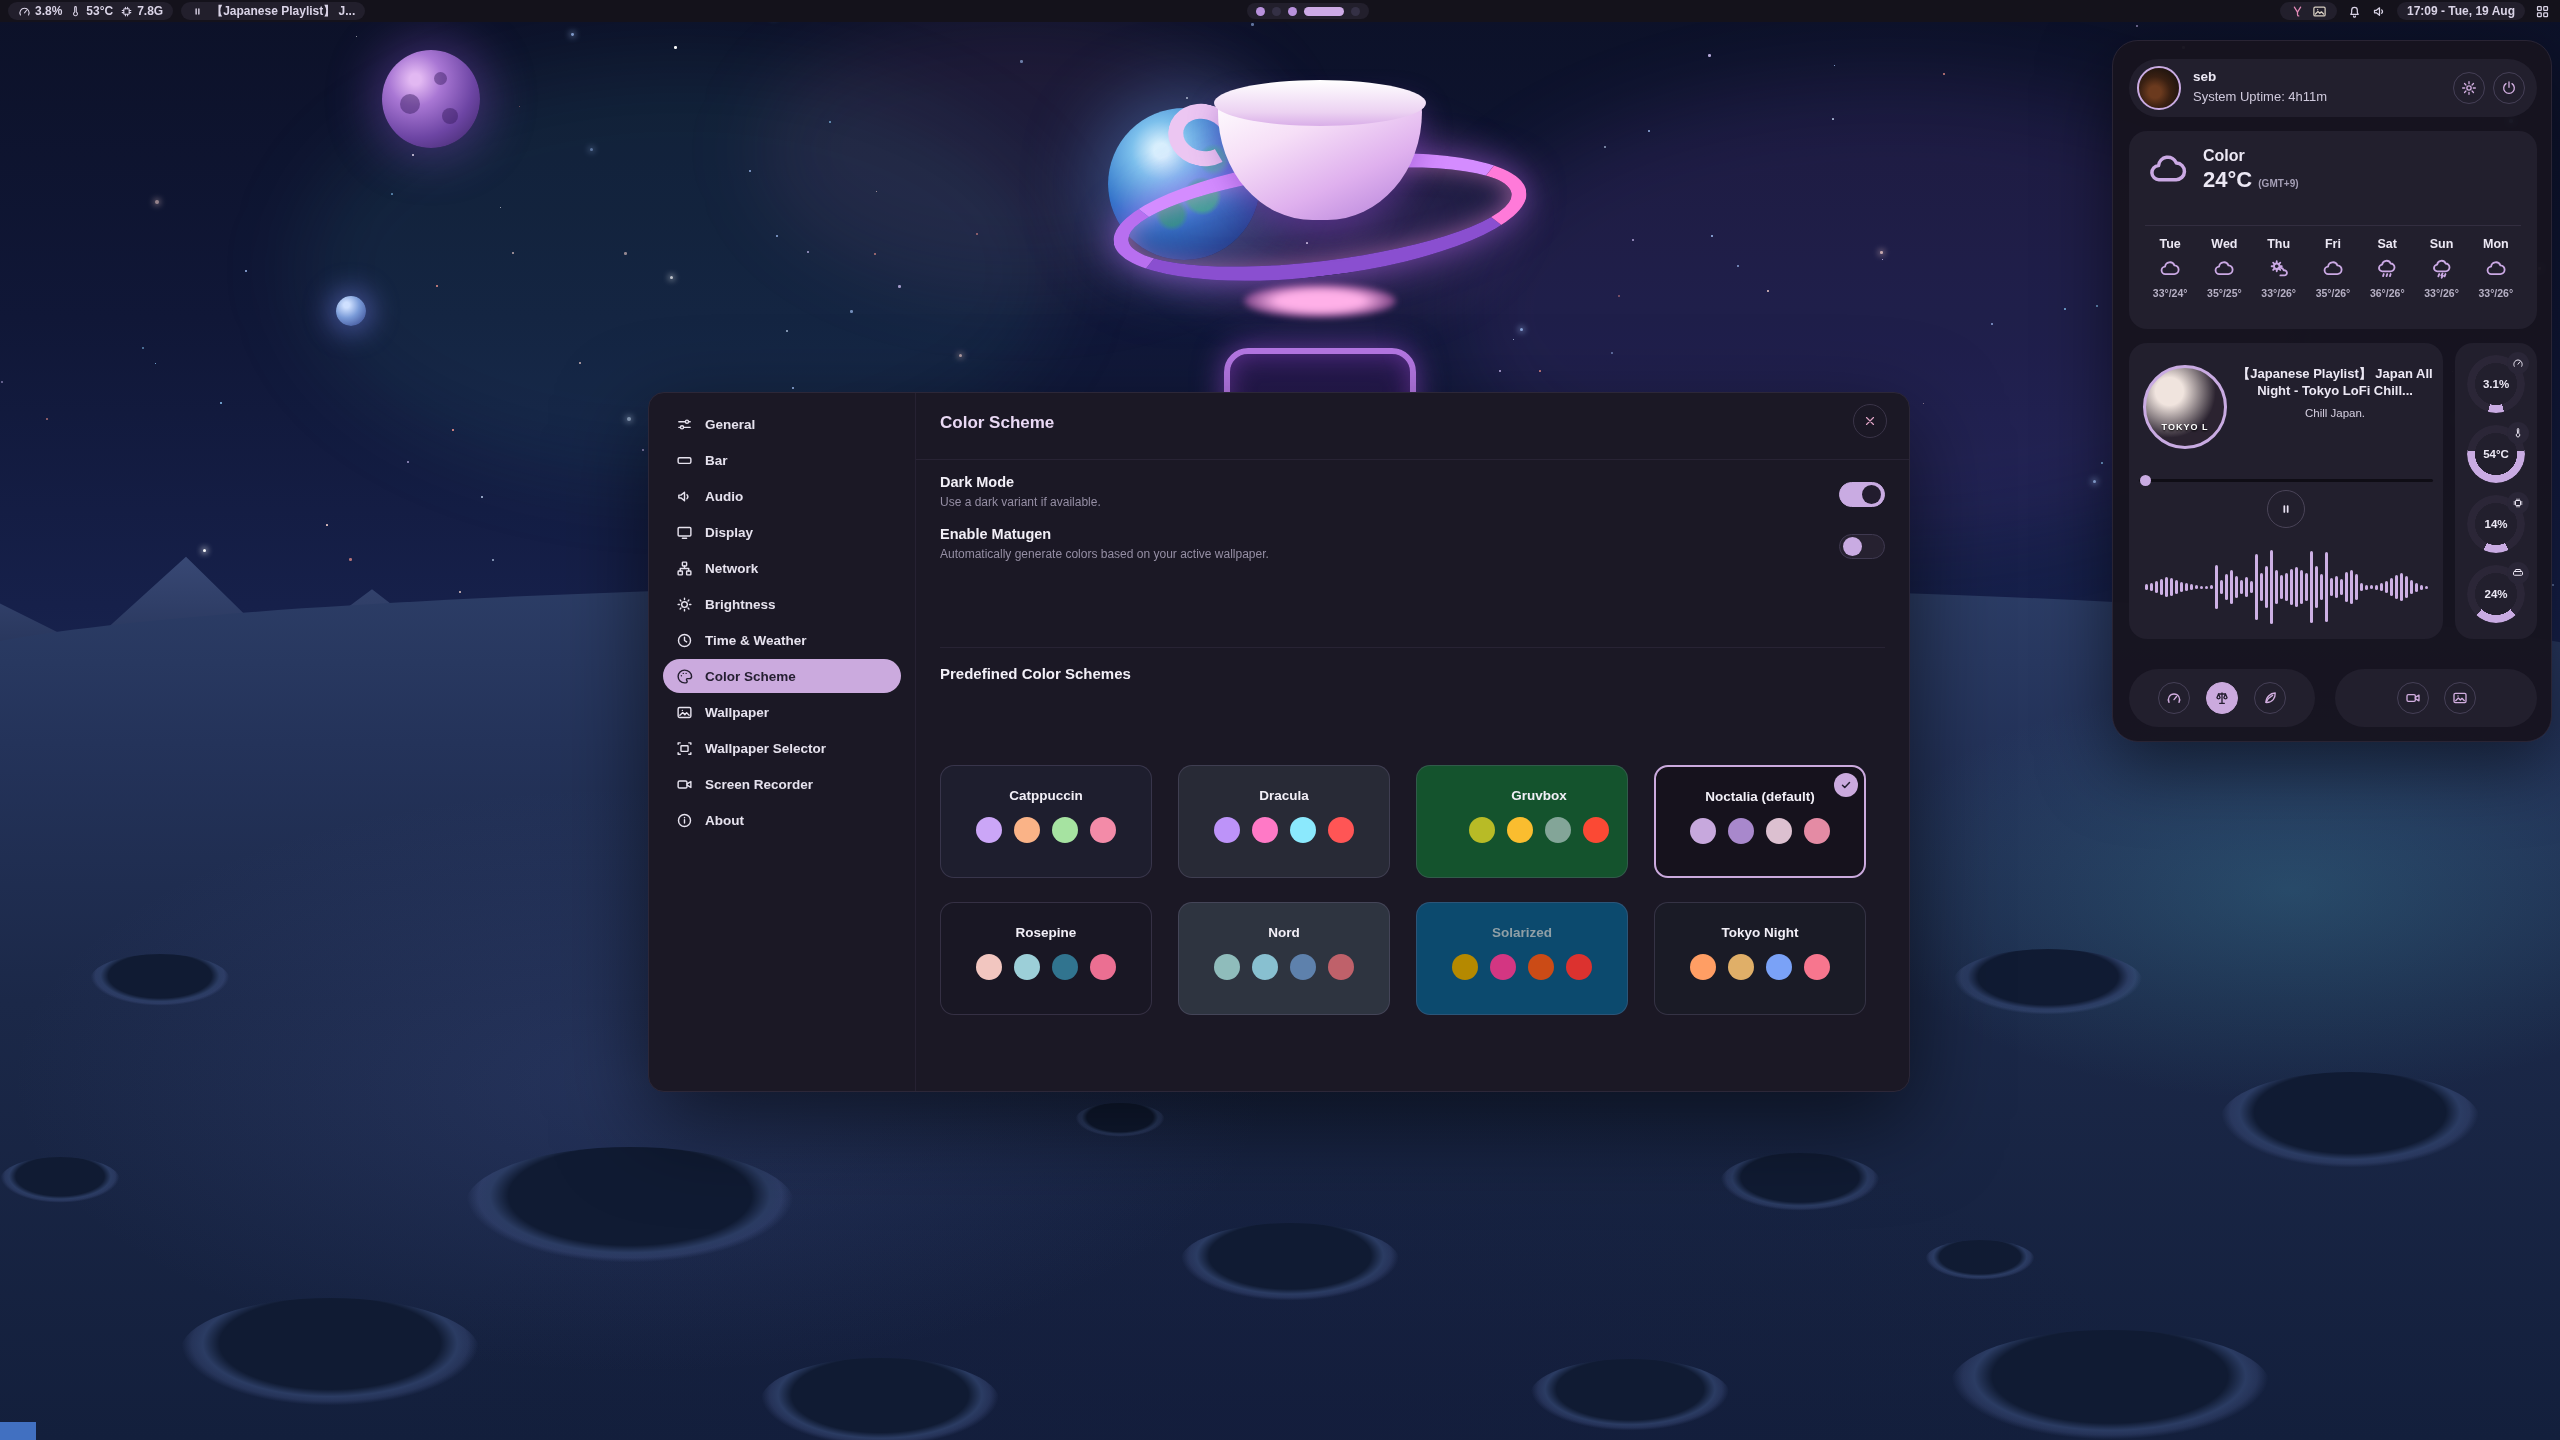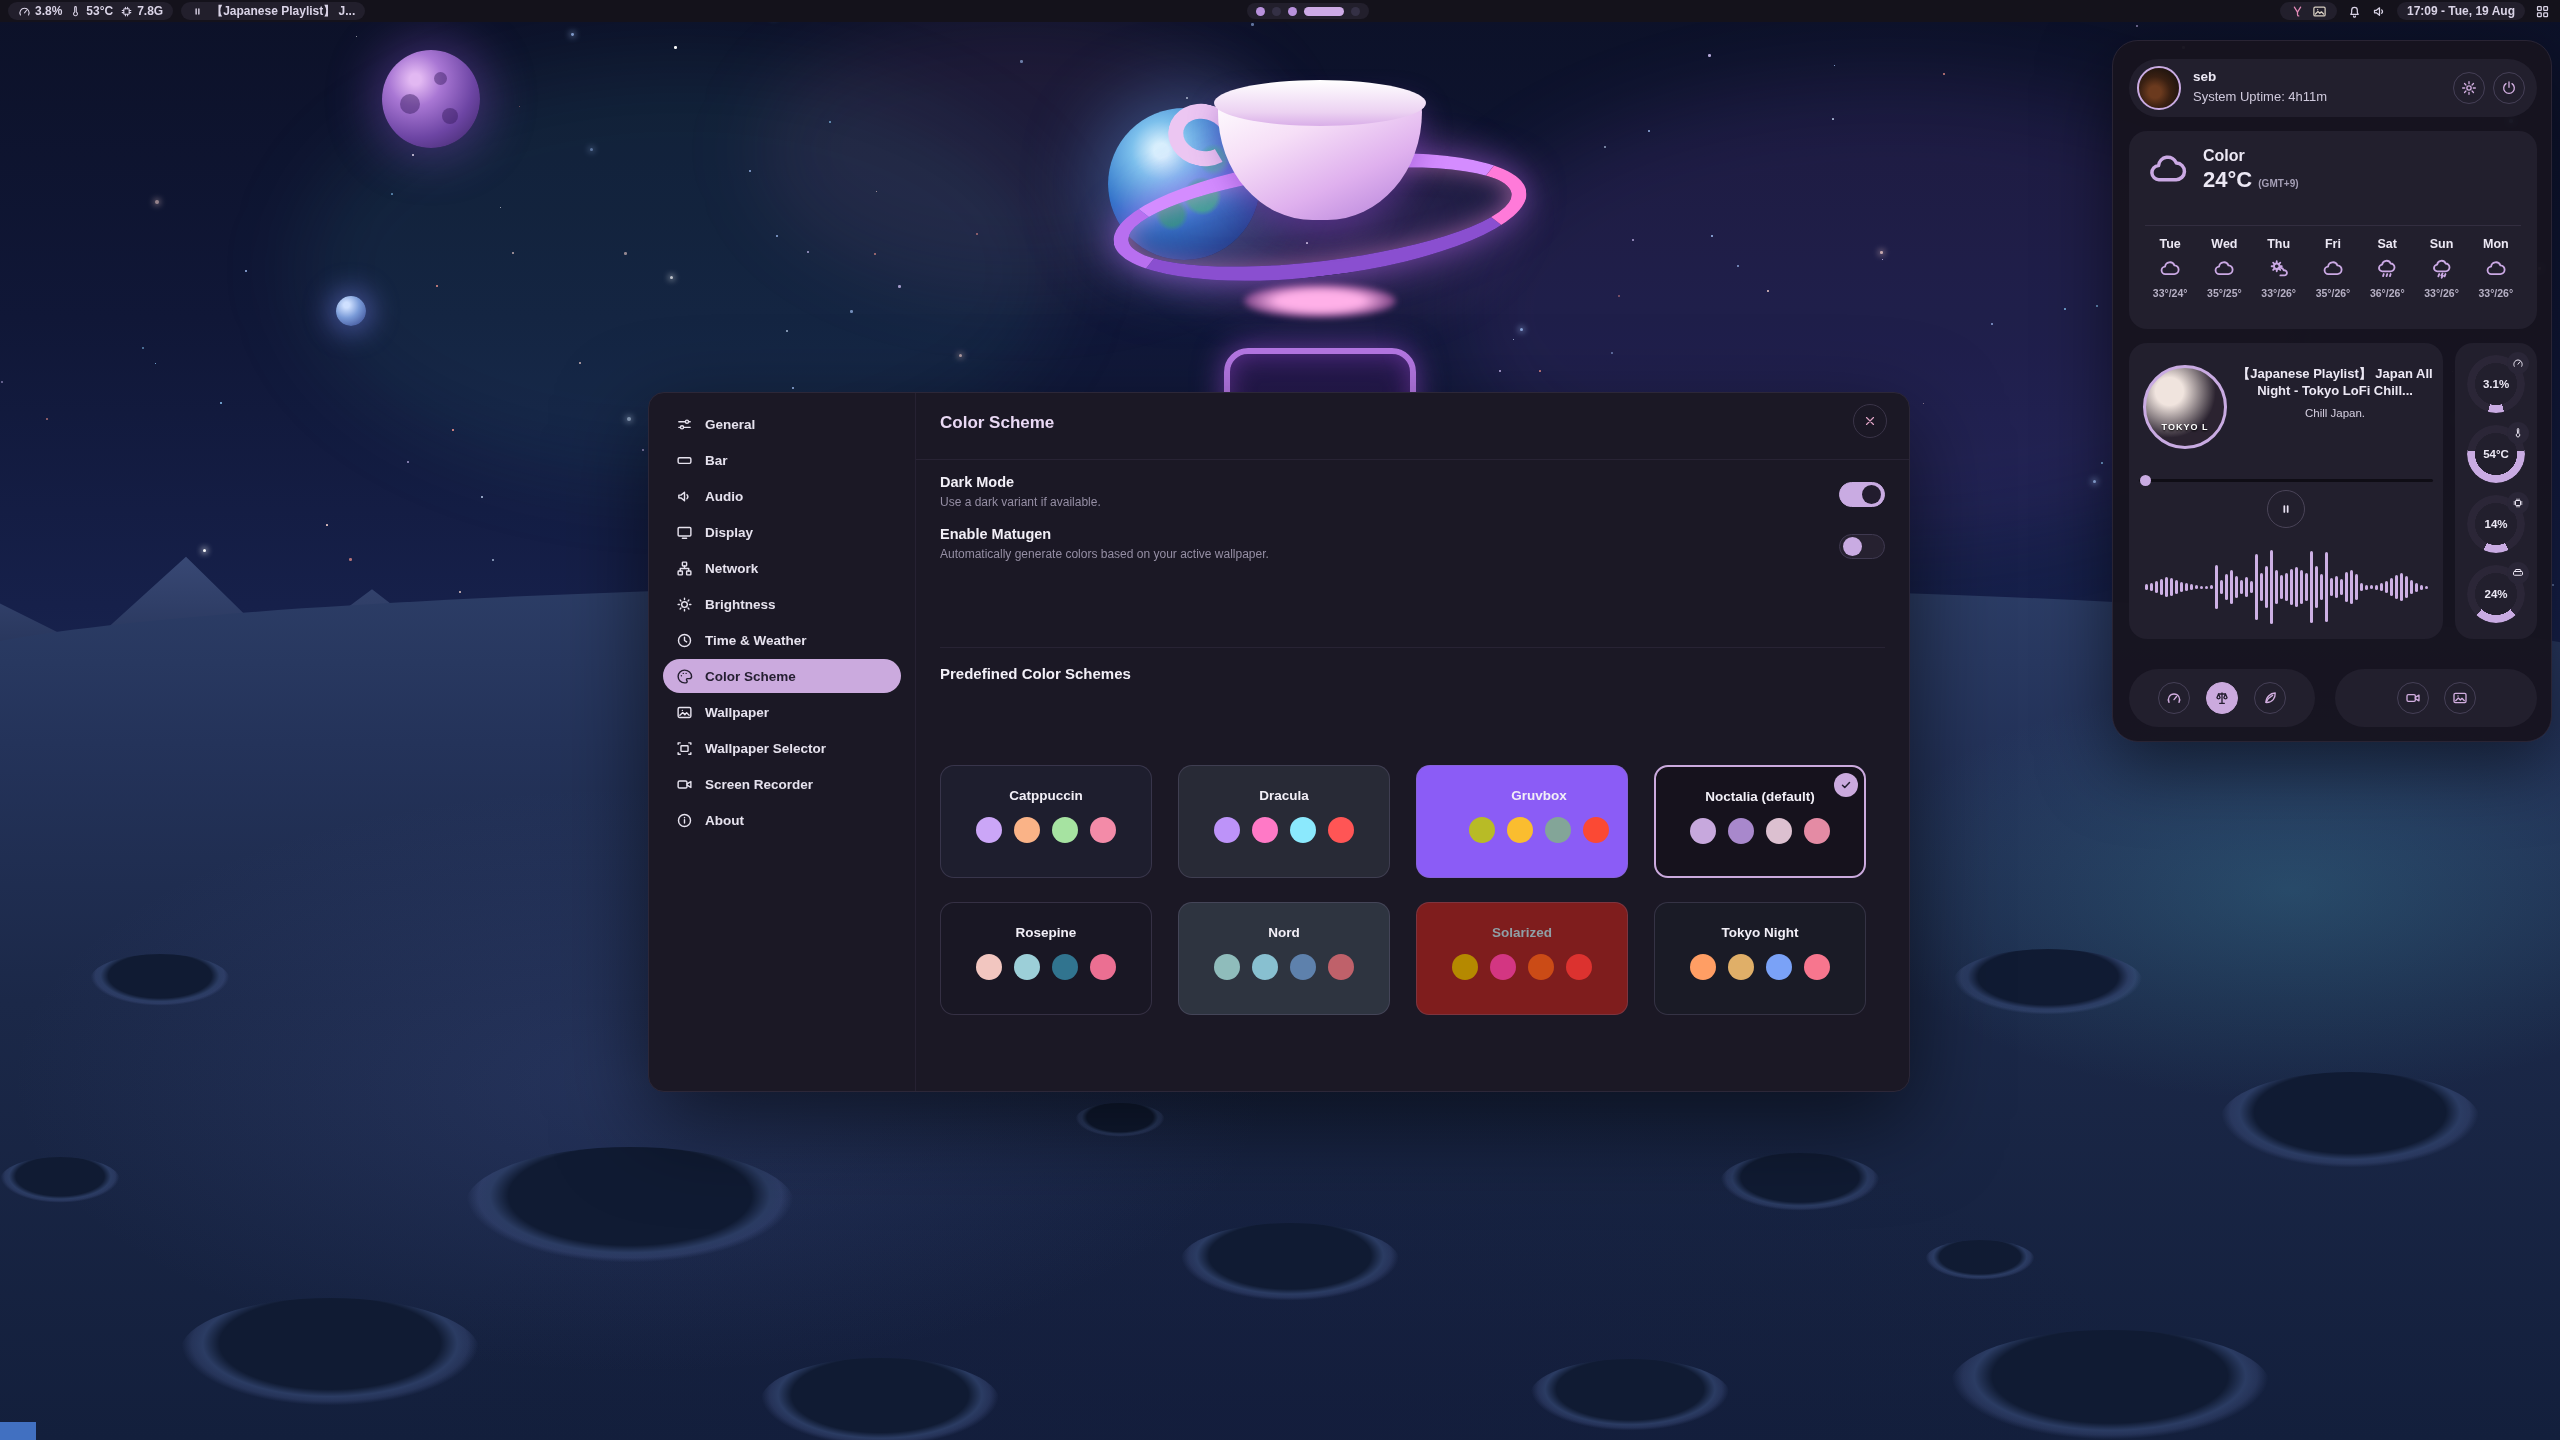--- a/index.html
+++ b/index.html
@@ -655,21 +655,21 @@
         </div>
         <div class="scheme-card" style="background: rgb(40, 42, 54);">
           <div class="s-name" style="color: rgb(242, 239, 247);">Dracula</div>
           <div class="swatches">
             <span class="swatch" style="background: rgb(189, 147, 249);"></span>
             <span class="swatch" style="background: rgb(255, 121, 198);"></span>
             <span class="swatch" style="background: rgb(139, 233, 253);"></span>
             <span class="swatch" style="background: rgb(255, 85, 85);"></span>
           </div>
         </div>
-        <div class="scheme-card" style="background: #8b5cf6; padding-left: 34px;">
+        <div class="scheme-card" style="background: #14532d; padding-left: 34px;">
           <div class="s-name" style="color: rgb(242, 239, 247);">Gruvbox</div>
           <div class="swatches">
             <span class="swatch" style="background: rgb(184, 187, 38);"></span>
             <span class="swatch" style="background: rgb(250, 189, 47);"></span>
             <span class="swatch" style="background: rgb(131, 165, 152);"></span>
             <span class="swatch" style="background: rgb(251, 73, 52);"></span>
           </div>
         </div>
         <div class="scheme-card sel" style="background: rgb(22, 18, 29);">
           <div class="s-name" style="color: rgb(242, 239, 247);">Noctalia (default)</div>
@@ -698,21 +698,21 @@
         </div>
         <div class="scheme-card" style="background: rgb(46, 52, 64);">
           <div class="s-name" style="color: rgb(242, 239, 247);">Nord</div>
           <div class="swatches">
             <span class="swatch" style="background: rgb(143, 188, 187);"></span>
             <span class="swatch" style="background: rgb(136, 192, 208);"></span>
             <span class="swatch" style="background: rgb(94, 129, 172);"></span>
             <span class="swatch" style="background: rgb(191, 97, 106);"></span>
           </div>
         </div>
-        <div class="scheme-card" style="background: #7f1d1d; border-radius: 13px;">
+        <div class="scheme-card" style="background: #0c4a6e;">
           <div class="s-name" style="color: rgb(143, 159, 166);">Solarized</div>
           <div class="swatches">
             <span class="swatch" style="background: rgb(181, 137, 0);"></span>
             <span class="swatch" style="background: rgb(211, 54, 130);"></span>
             <span class="swatch" style="background: rgb(203, 75, 22);"></span>
             <span class="swatch" style="background: rgb(220, 50, 47);"></span>
           </div>
         </div>
         <div class="scheme-card" style="background: rgb(26, 27, 38);">
           <div class="s-name" style="color: rgb(242, 239, 247);">Tokyo Night</div>

